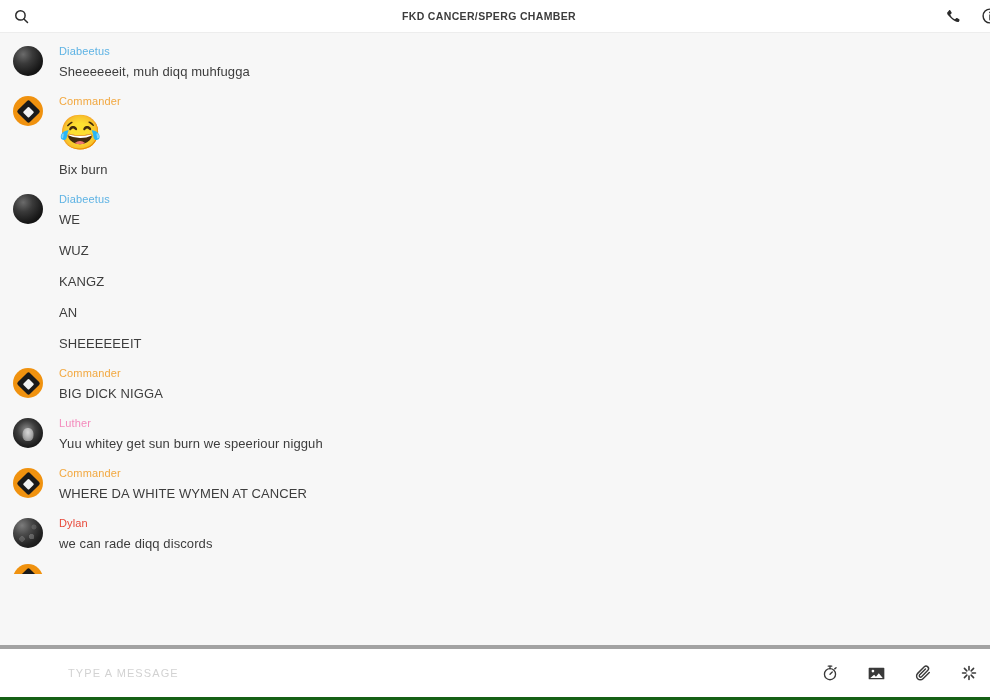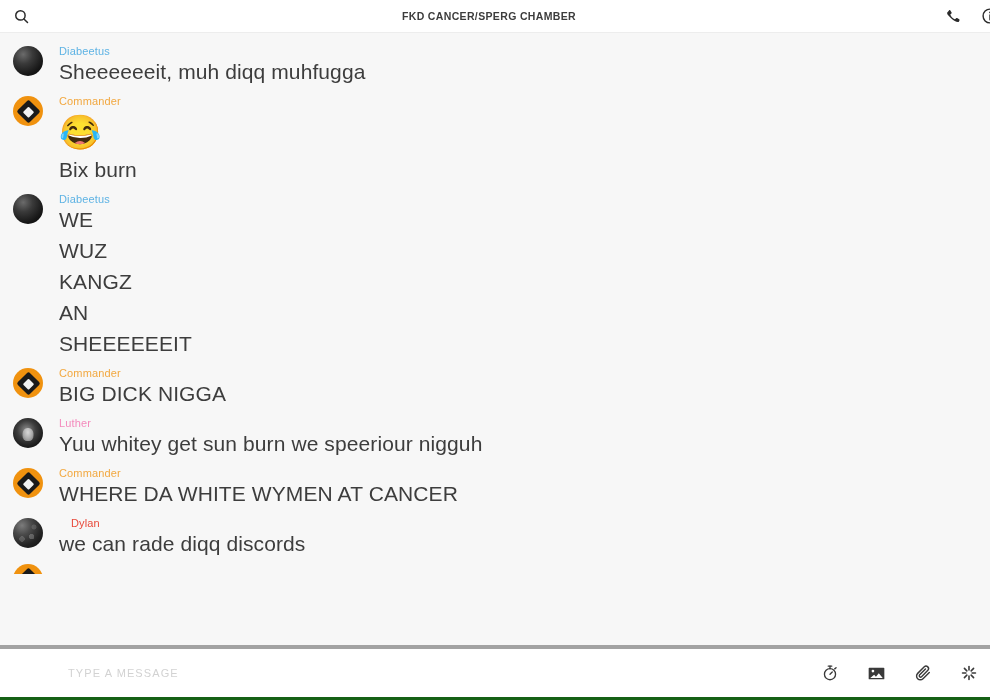--- a/index.html
+++ b/index.html
@@ -160,21 +160,21 @@
     padding-top: 2px;
   }
   .author {
     font-size: 11px;
     font-weight: normal;
     letter-spacing: .15px;
     margin-bottom: 3px;
     line-height: 14px;
   }
   .msg-line {
-    font-size: 21px;
+    font-size: 13px;
     color: #3d3d3d;
     line-height: 21px;
     margin: 0 0 10px 0;
     letter-spacing: .1px;
     font-weight: 400;
   }
   .msg-line:last-child { margin-bottom: 0; }
   .msg-line.emoji {
     font-size: 34px;
     line-height: 42px;
@@ -322,21 +322,21 @@
           </div>
         </div>
         <div class="msg-body">
           <div class="author" style="color: rgb(242, 168, 64);">Commander</div>
           <div class="msg-line">WHERE DA WHITE WYMEN AT CANCER</div>
         </div>
       </div>
       <div class="msg-group">
         <div class="avatar dark-c"></div>
         <div class="msg-body">
-          <div class="author" style="color: rgb(232, 73, 58); margin-left: 12px;">Dylan</div>
+          <div class="author" style="color: rgb(232, 73, 58);">Dylan</div>
           <div class="msg-line">we can rade diqq discords</div>
         </div>
       </div>
       <div class="peek-row">
         <div class="avatar orange">
           <div class="diamond-outer">
             <div class="diamond-inner"></div>
           </div>
         </div>
       </div>

